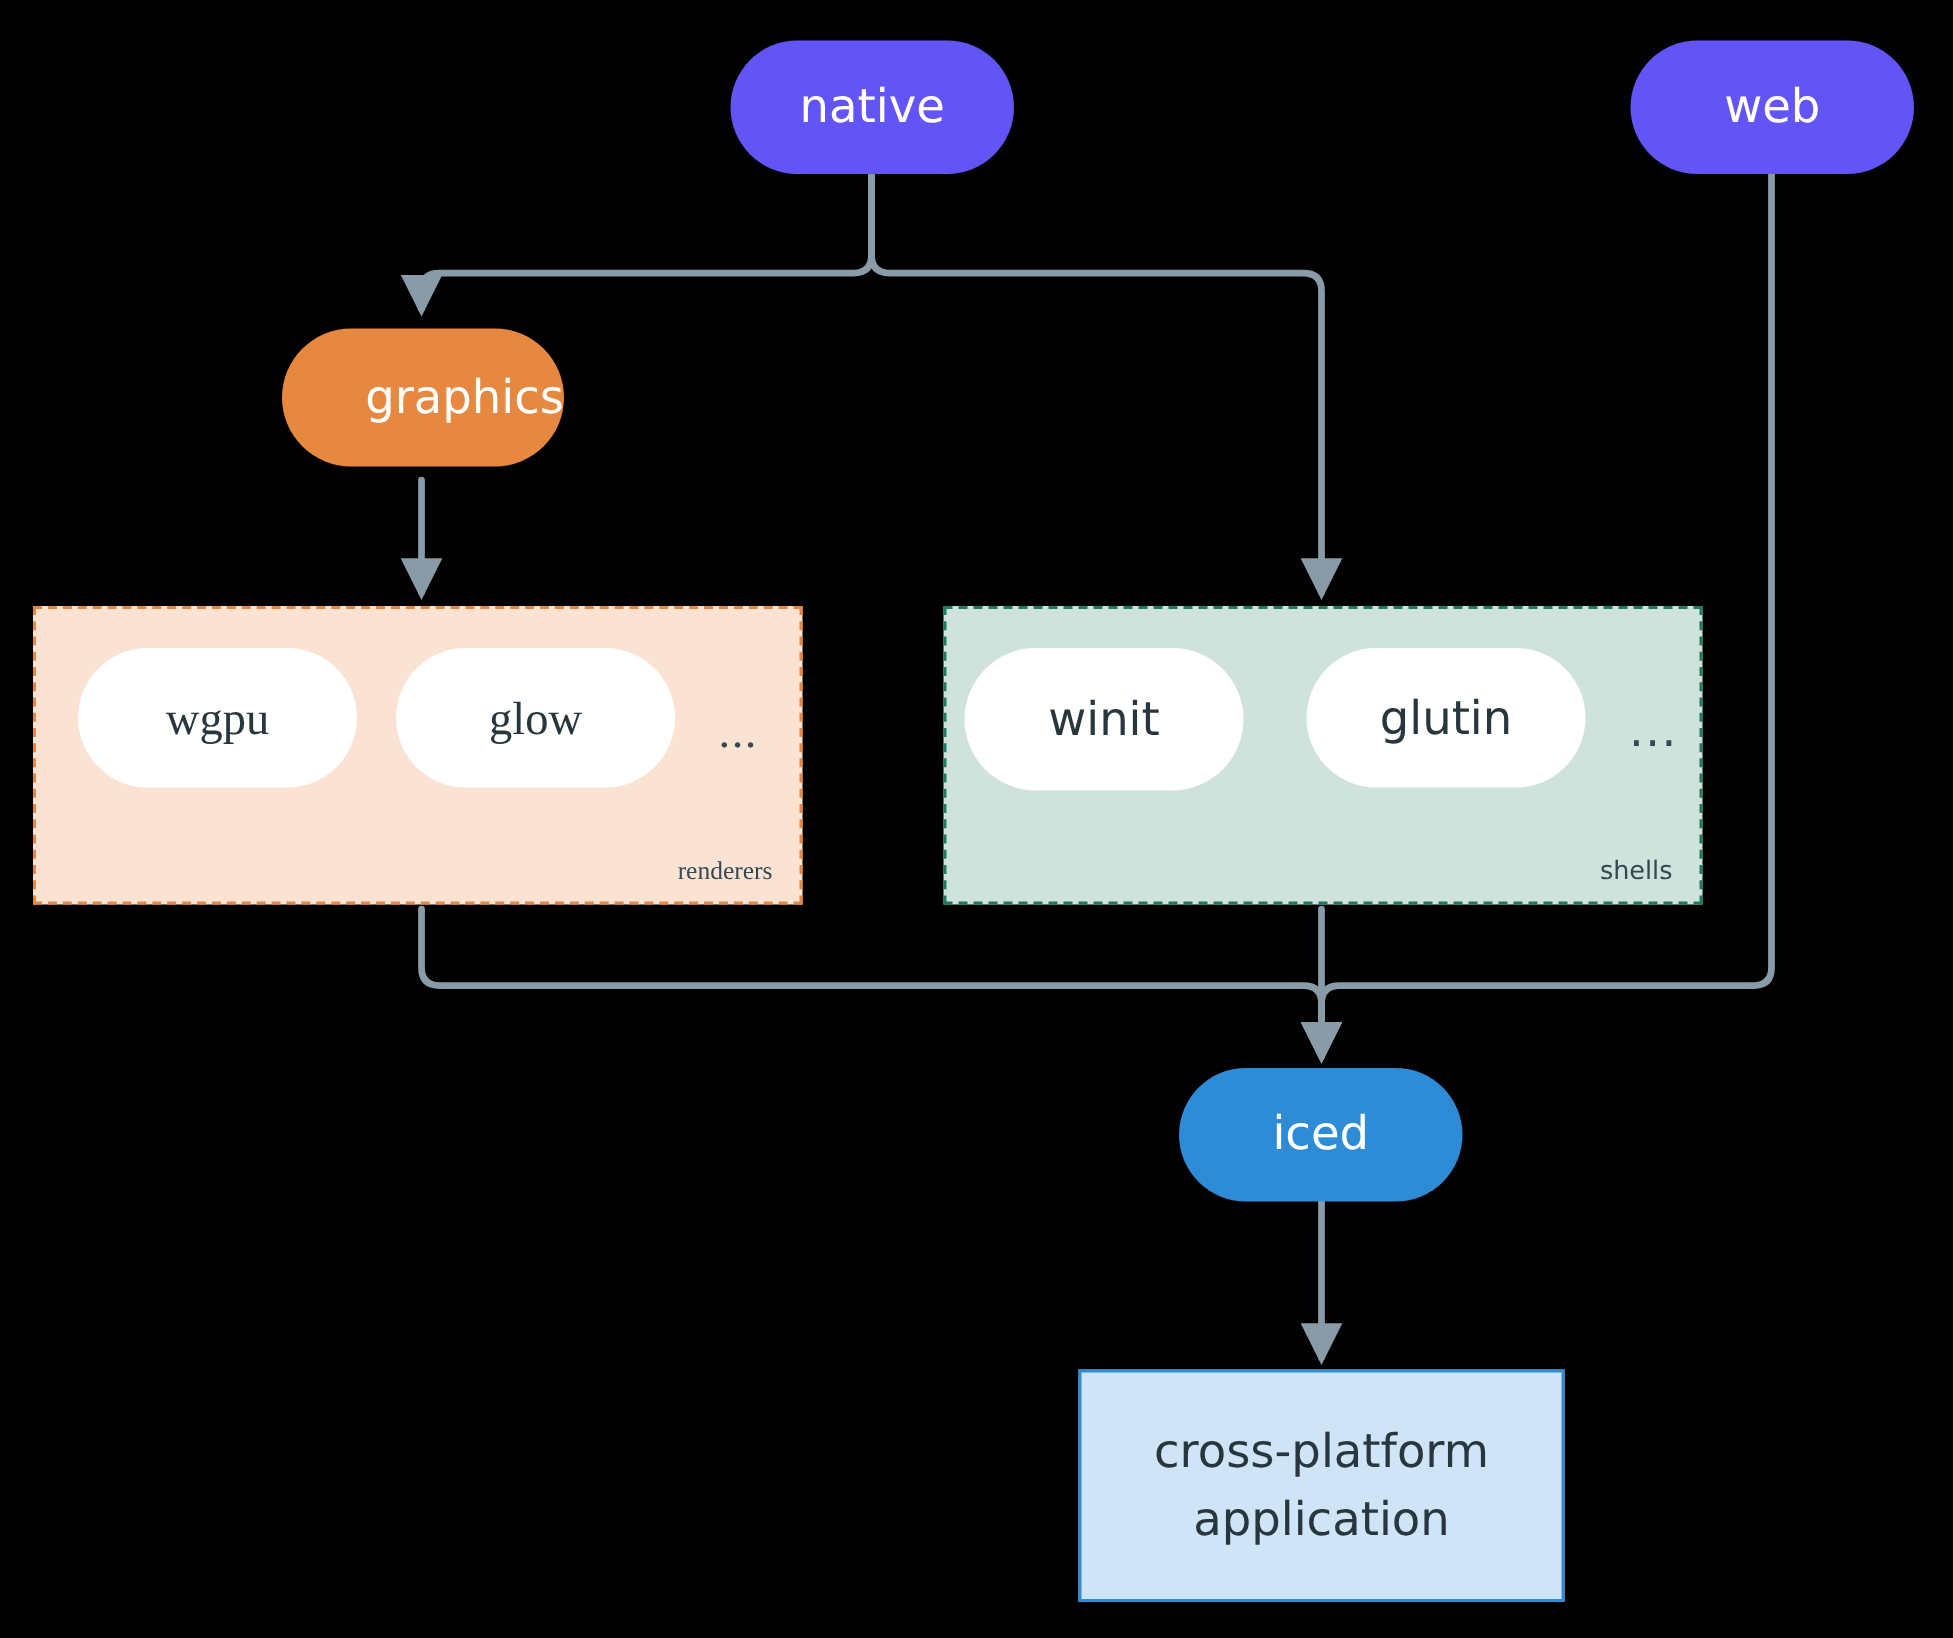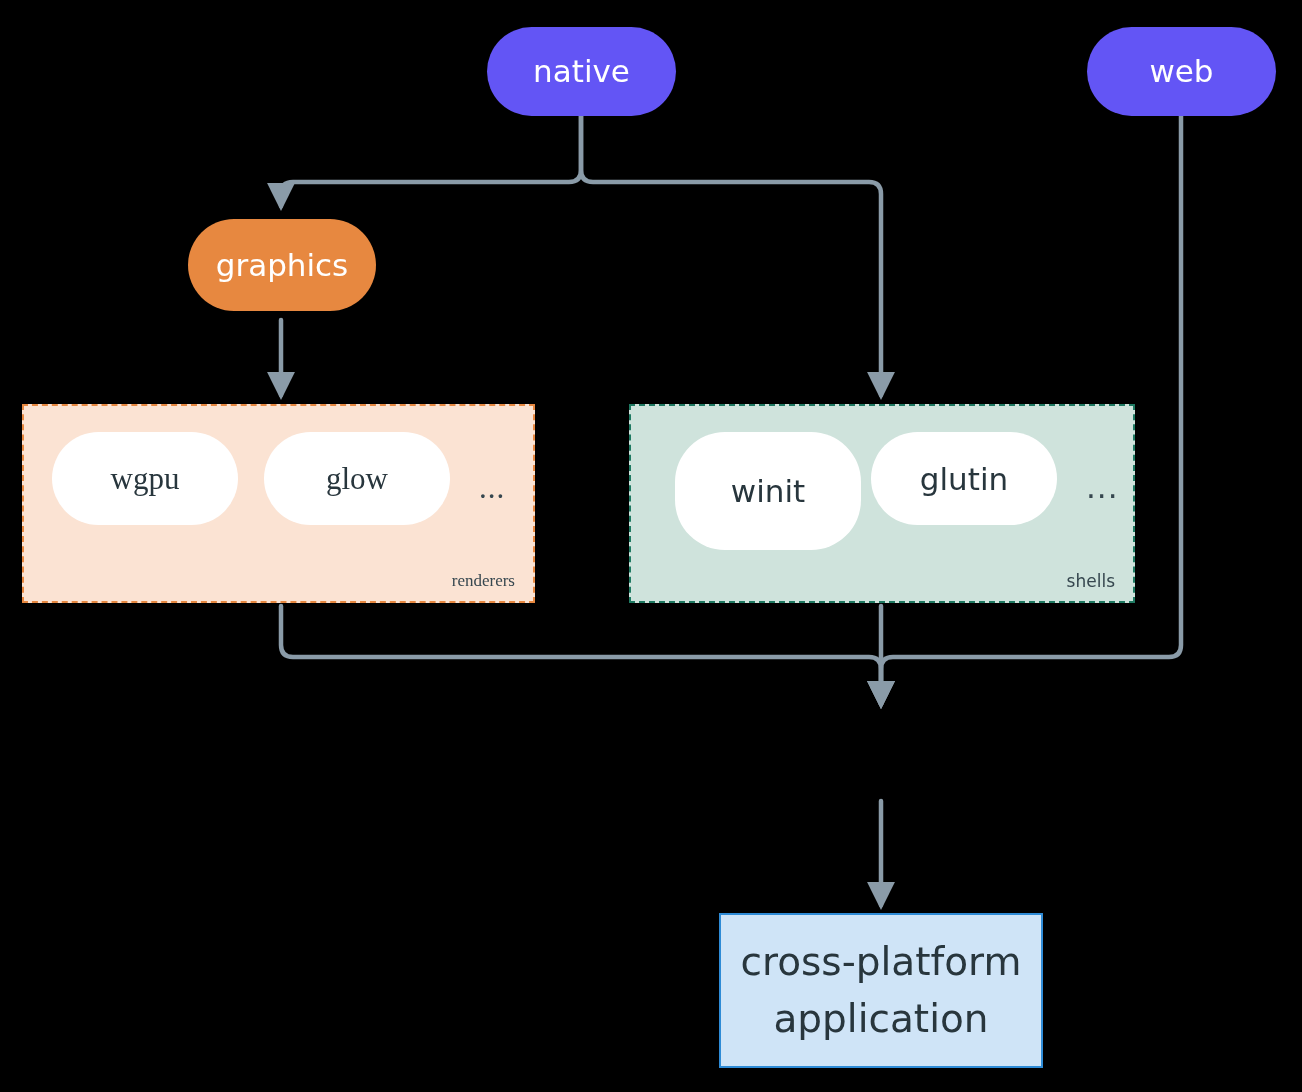--- a/index.html
+++ b/index.html
@@ -36,20 +36,21 @@
     background: #6355F5;
     color: #FFFFFF;
     border-radius: 48px;
     font-size: 31px;
   }
   .pill-graphics {
     background: #E78840;
     color: #FFFFFF;
     border-radius: 48px;
     font-size: 31px;
+    justify-content: flex-end;
   }
   .pill-iced {
     background: #2E8BD6;
     color: #FFFFFF;
     border-radius: 46px;
     font-size: 31px;
   }
   
   .group {
     position: absolute;
@@ -86,21 +87,21 @@
     color: #36474F;
     font-size: 31px;
     letter-spacing: 1px;
     line-height: 1;
   }
   .app-box {
     position: absolute;
     background: #CFE4F7;
     border: 2px solid #2E8BD6;
     color: #28363D;
-    font-size: 39px;
+    font-size: 31px;
     display: flex;
     align-items: center;
     justify-content: center;
     box-sizing: border-box;
     text-align: center;
     line-height: 1.45;
   }
 </style>
 </head>
 <body>
@@ -146,30 +147,33 @@
       <span>wgpu</span>
     </div>
     <div class="sub-pill" style="left:240px; top:26px; width:186px; height:93px;">
       <span>glow</span>
     </div>
     <div class="ellipsis" style="left:455px; top:66px;">...</div>
     <div class="group-label">renderers</div>
   </div>
 
   <div class="group group-shells" style="left:629px; top:404px; width:506px; height:199px;">
-    <div class="sub-pill" style="left:44px; top:26px; width:186px; height:118px;">
+    <div class="sub-pill" style="left:12px; top:26px; width:186px; height:95px;">
       <span>winit</span>
     </div>
     <div class="sub-pill" style="left:240px; top:26px; width:186px; height:93px;">
       <span>glutin</span>
     </div>
     <div class="ellipsis" style="left:455px; top:66px;">...</div>
     <div class="group-label">shells</div>
   </div>
 
+  <div class="node pill-iced" style="left:786px; top:712px; width:189px; height:89px;">
+    <span>iced</span>
+  </div>
 
   <div class="app-box" style="left:719px; top:913px; width:324px; height:155px;">
     <div>
       <div>cross-platform</div>
       <div>application</div>
     </div>
   </div>
 
 </div>
 

